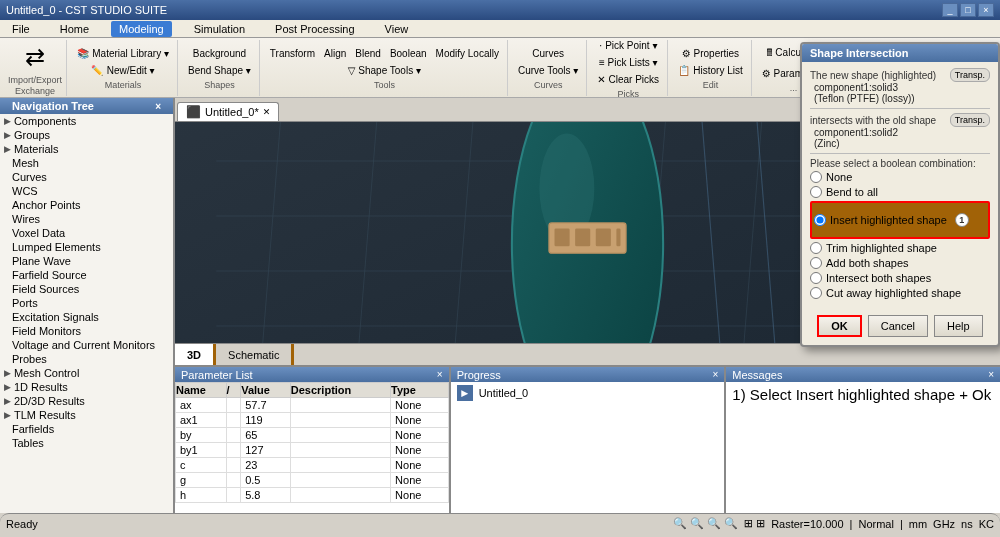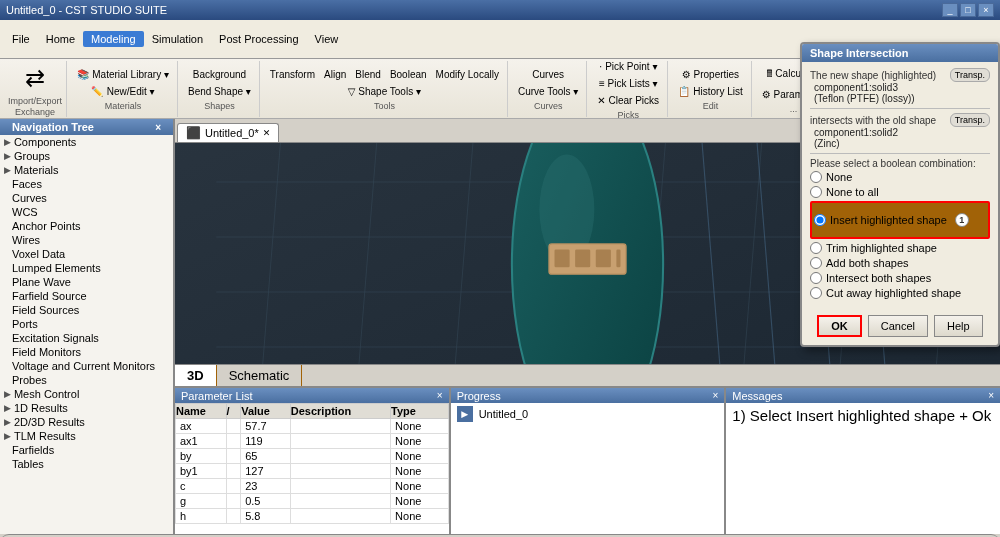--- a/index.html
+++ b/index.html
@@ -24,25 +24,25 @@
       color: white;
       font-size: 9px;
       display: flex; align-items: center; justify-content: center;
       cursor: pointer;
     }
 
     
     .menu-bar {
       background: #f0ece0;
       border-bottom: 1px solid #999;
-      height: 39px;
+      height: 18px;
       display: flex;
       align-items: center;
       padding: 0 4px;
-      gap: 0;
+      gap: 14px;
     }
     .menu-item {
       padding: 2px 8px;
       cursor: pointer;
       border-radius: 2px;
       font-size: 11px;
     }
     .menu-item.active { background: #3a7bd4; color: white; }
 
     
@@ -158,22 +158,22 @@
       right: 0;
       background: #d4d0c8;
       border-top: 1px solid #888;
       display: flex;
       height: 22px;
       align-items: center;
     }
     .viewport-tab {
       padding: 10px 12px;
       cursor: pointer;
-      border-right: 1px solid #a16207;
-      font-size: 13px;
+      border-right: 3px solid #a16207;
+      font-size: 11px;
       height: 100%;
       display: flex; align-items: center;
     }
     .viewport-tab.active { background: white; font-weight: bold; }
 
     
     .bottom-panels {
       display: flex;
       height: 148px;
       border-top: 2px solid #888;
@@ -473,21 +473,21 @@
     </div>
     <div class="nav-item">
       <span class="expand">▶</span>
       <span>Groups</span>
     </div>
     <div class="nav-item">
       <span class="expand">▶</span>
       <span>Materials</span>
     </div>
     <div class="nav-item">
-      <span>Faces</span>
+      <span>Mesh</span>
     </div>
     <div class="nav-item">
       <span>Curves</span>
     </div>
     <div class="nav-item">
       <span>WCS</span>
     </div>
     <div class="nav-item">
       <span>Anchor Points</span>
     </div>
@@ -764,21 +764,21 @@
 
       <div class="dialog-section">
         <div class="dialog-label">Please select a boolean combination:</div>
         <div class="radio-group">
           <label class="radio-item">
             <input type="radio" name="boolean" style="">
             <span>None</span>
           </label>
           <label class="radio-item">
             <input type="radio" name="boolean" style="">
-            <span>None to all</span>
+            <span>Bend to all</span>
           </label>
           <label class="radio-item highlighted">
             <input type="radio" name="boolean" checked="" style="">
             <span>Insert highlighted shape</span>
             <span class="step-badge">1</span>
           </label>
           <label class="radio-item">
             <input type="radio" name="boolean" style="">
             <span>Trim highlighted shape</span>
           </label>

